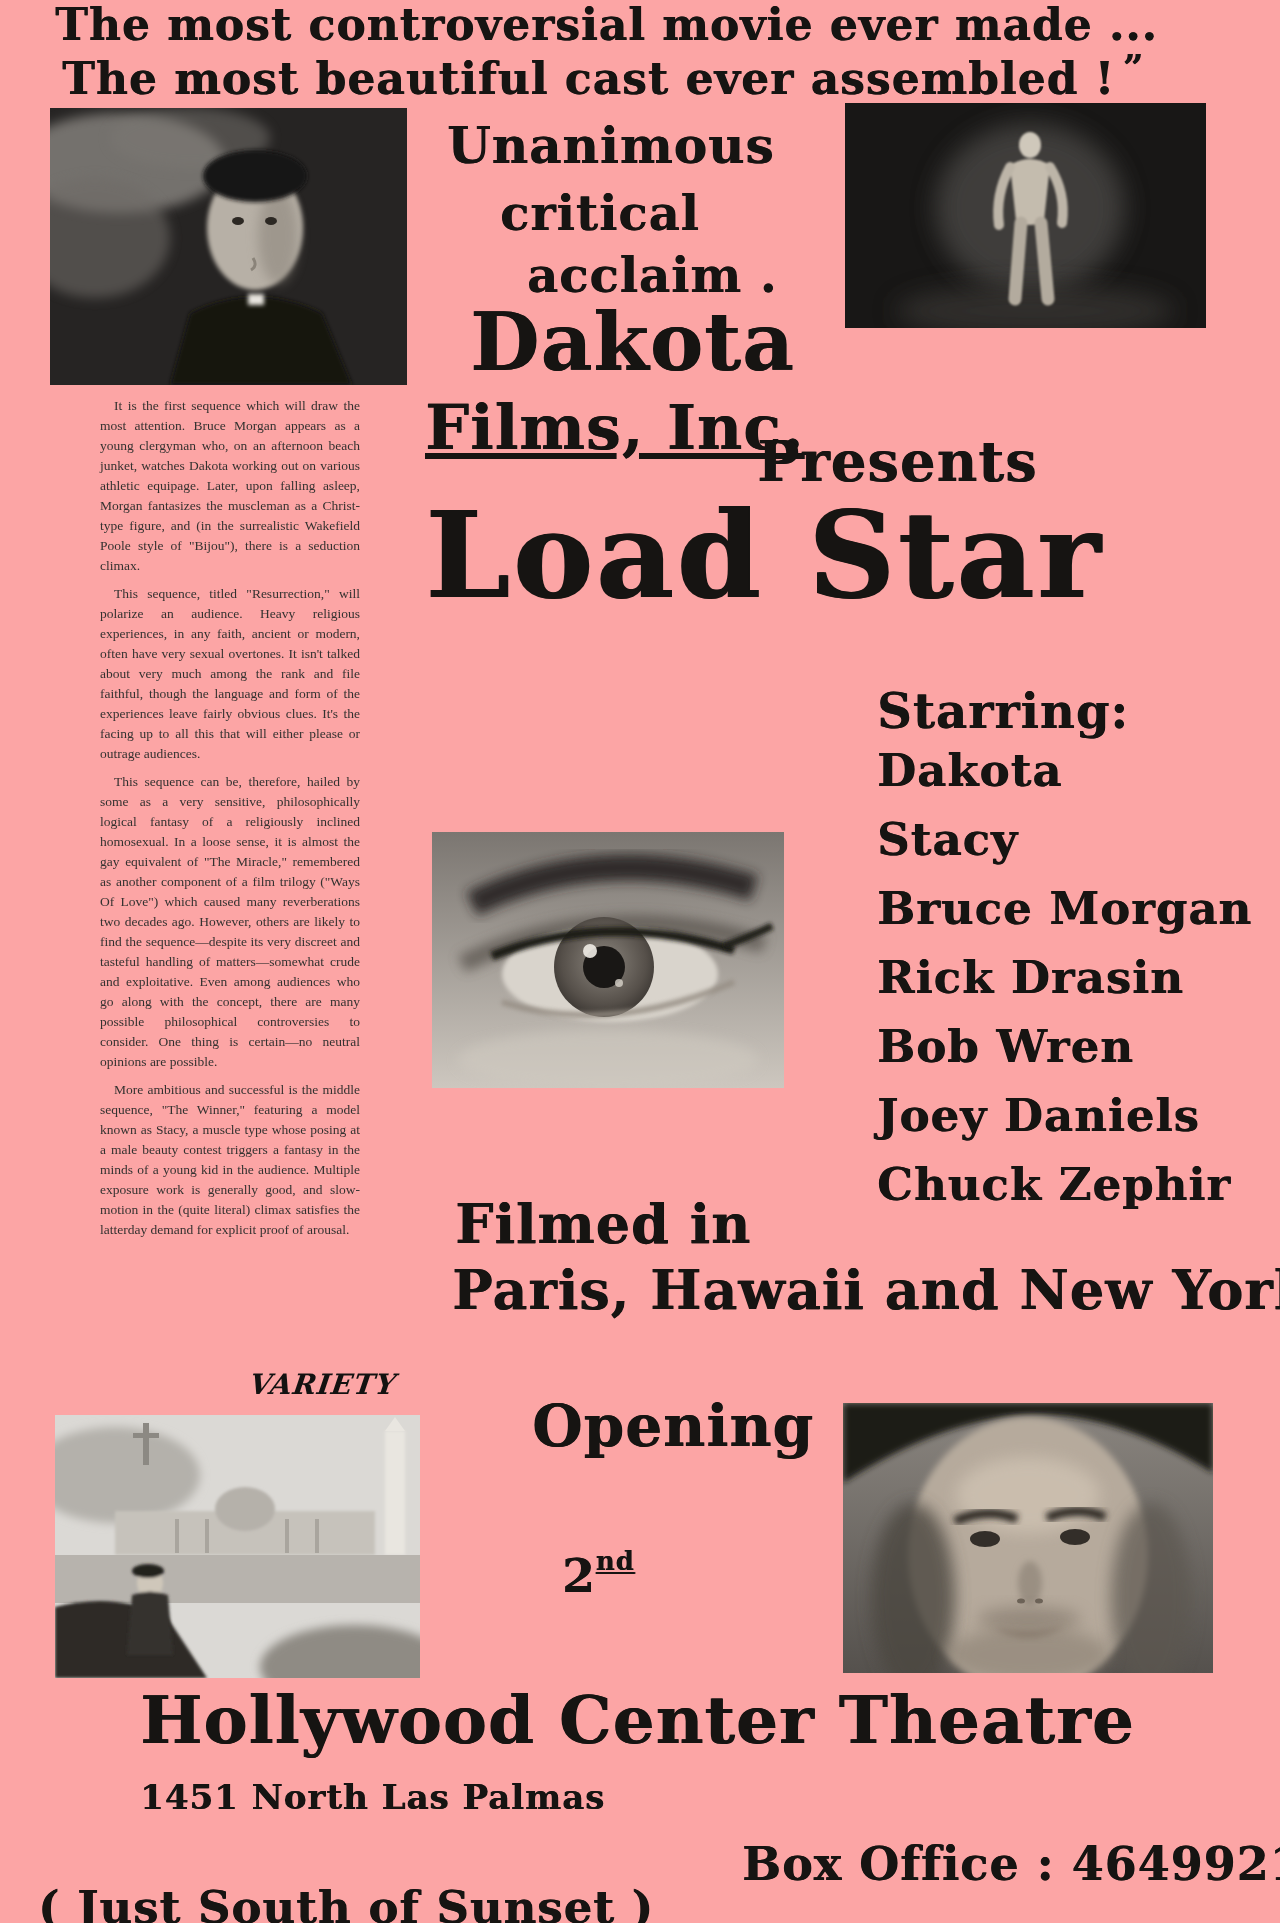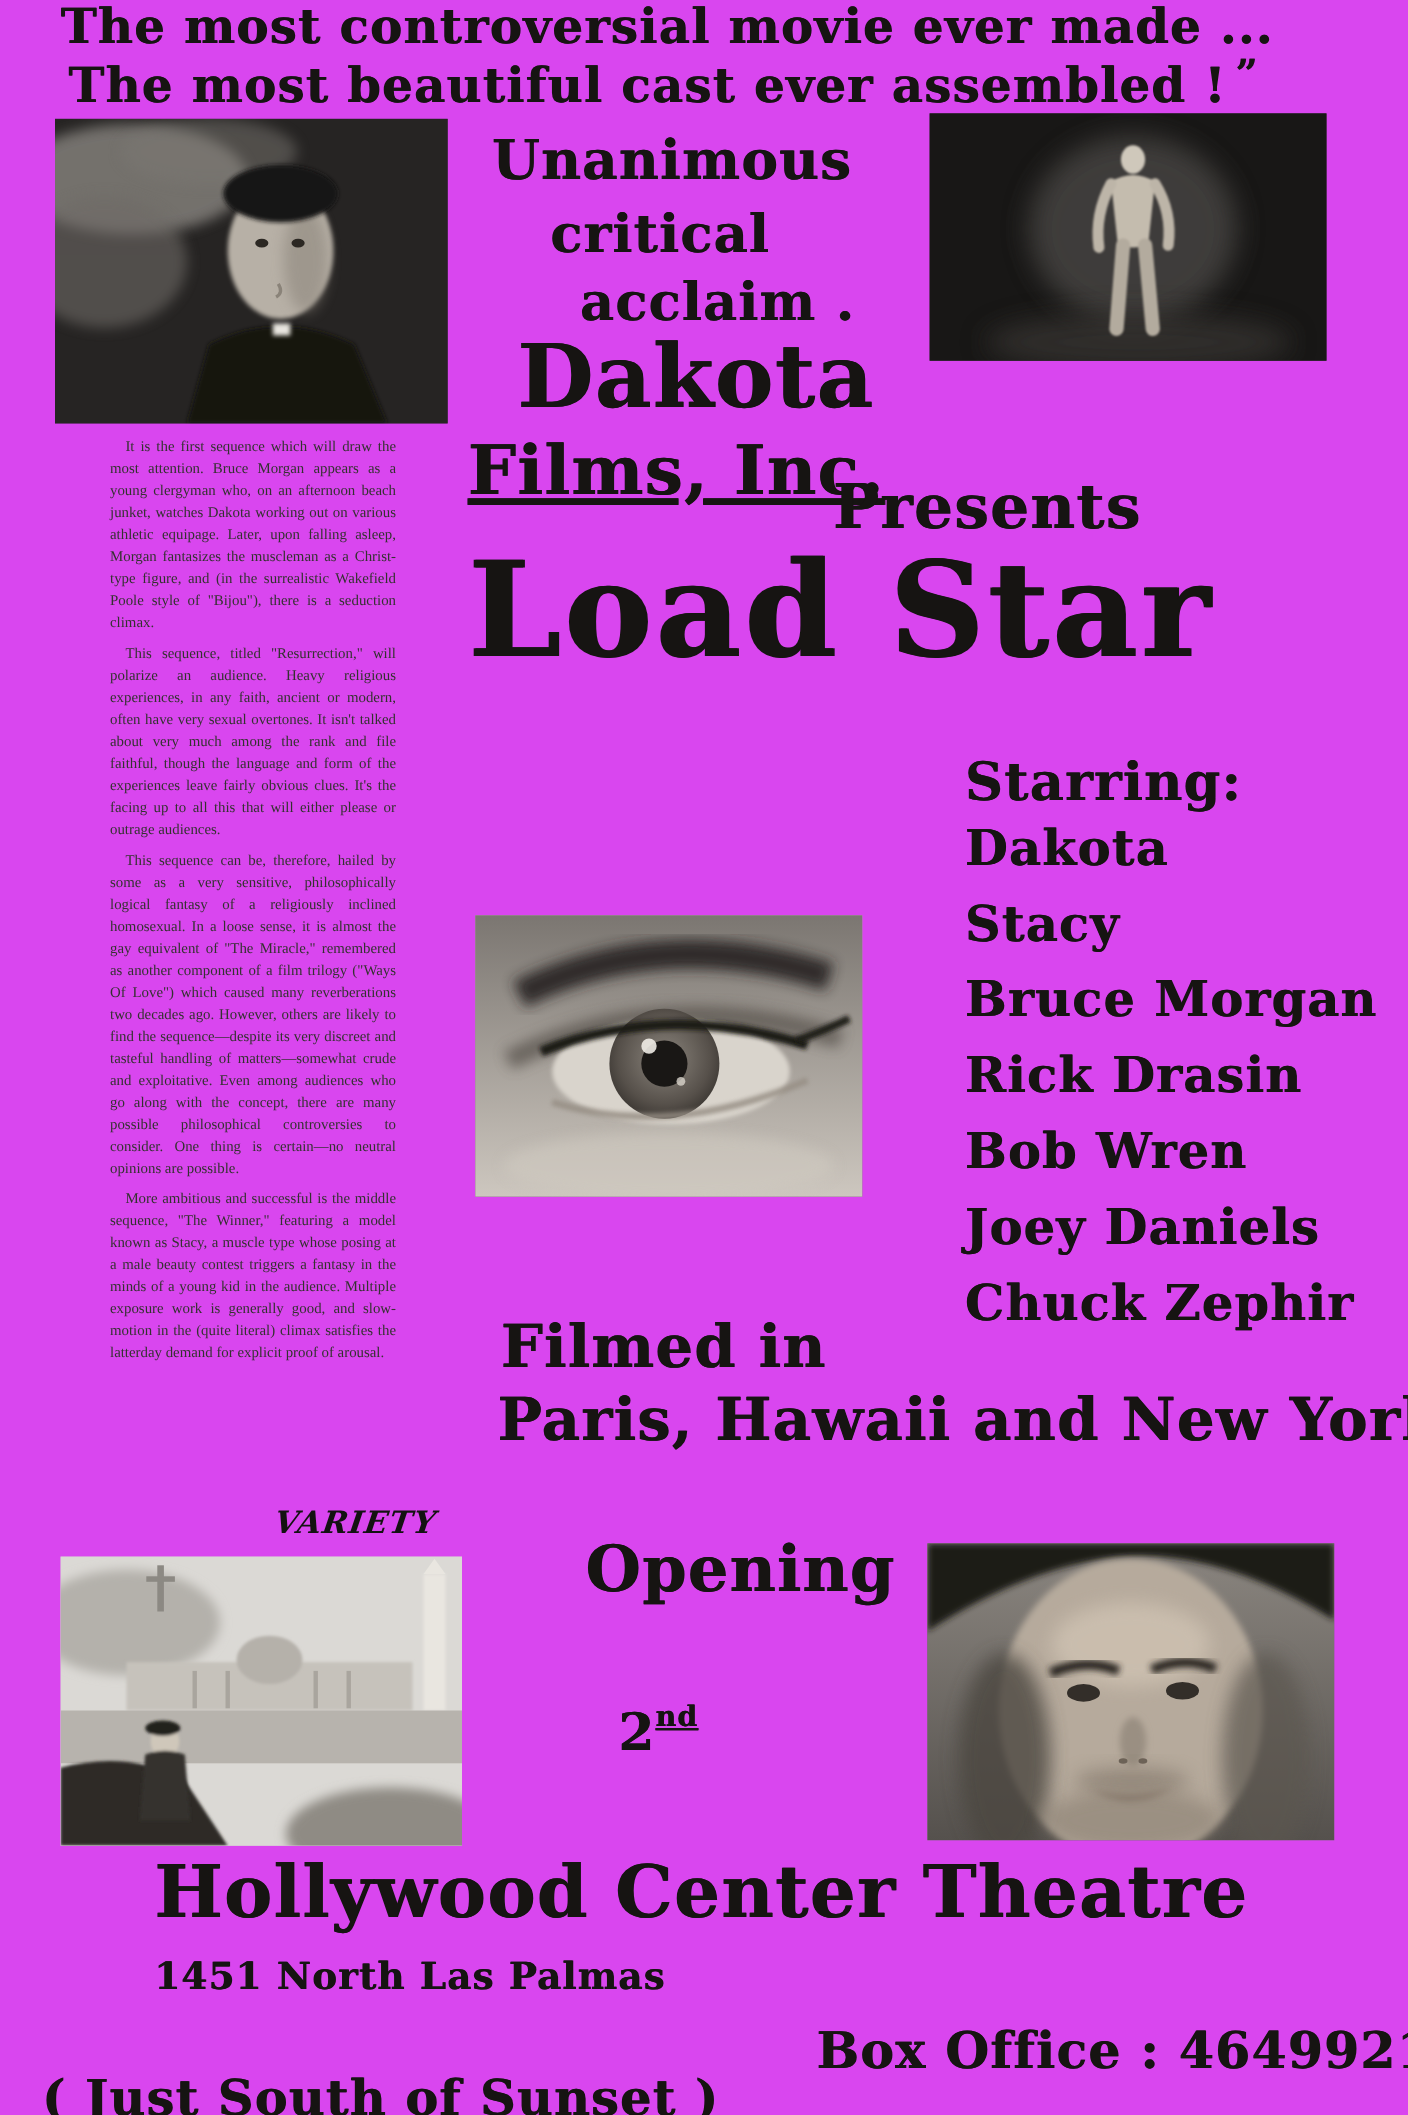--- a/index.html
+++ b/index.html
@@ -1,18 +1,18 @@
 <!DOCTYPE html>
 <html><head>
 <meta charset="utf-8">
 <style>
   html,body{margin:0;padding:0;background:#888;}
   .poster{
     position:relative;width:1280px;height:1923px;margin:0 auto;
-    background:#d946ef;overflow:hidden;
+    background:#fca5a5;overflow:hidden;
     font-family:"DejaVu Serif", serif;color:#161412;
   }
   
   .bl{position:absolute;font-weight:bold;color:#161412;white-space:nowrap;
       text-shadow:0.6px 0 0 currentColor;letter-spacing:1px;line-height:1.05;}
   .quote1{left:55px;top:2px;font-size:44px;}
   .quote2{left:62px;top:50px;font-size:44px;}
   .sup-quote{vertical-align:14px;font-size:0.8em;padding-left:8px;}
   .acclaim1{left:447px;top:120px;font-size:50px;}
   .acclaim2{left:500px;top:188px;font-size:48px;}

